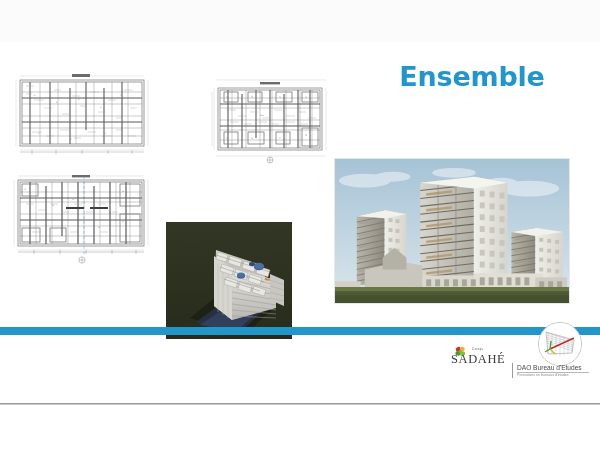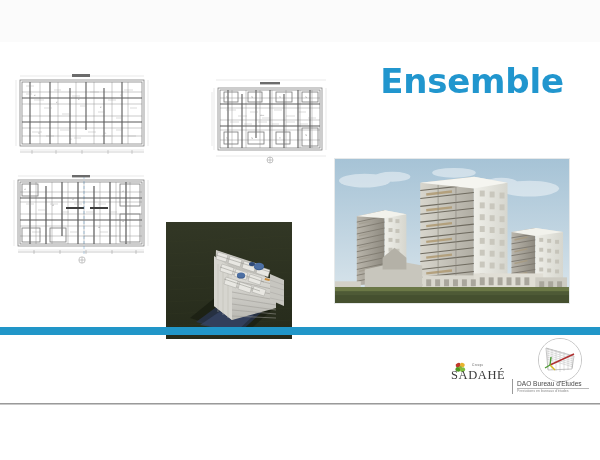--- a/index.html
+++ b/index.html
@@ -73,21 +73,21 @@
   
   .title {
     position: absolute;
     left: 352px;
     top: 18px;
     width: 240px;
     text-align: center;
     color: #2196ce;
     font-family: "DejaVu Sans", sans-serif;
     font-weight: bold;
-    font-size: 34px;
+    font-size: 27px;
     line-height: 1.25;
     letter-spacing: -0.2px;
   }
   .title .l2 { display: block; }
 
   
   .blue-bar {
     position: absolute;
     left: 0;
     top: 285px;
@@ -131,21 +131,21 @@
     overflow: hidden;
     border: 1px solid #e6e9ea;
     box-sizing: border-box;
   }
   .photo svg { display: block; width: 100%; height: 100%; }
 
   
   .logos {
     position: absolute;
     left: 448px;
-    top: 296px;
+    top: 280px;
     width: 146px;
     height: 62px;
   }
   .logo-sadahe {
     position: absolute;
     left: 2px;
     top: 24px;
     width: 64px;
     height: 28px;
   }

